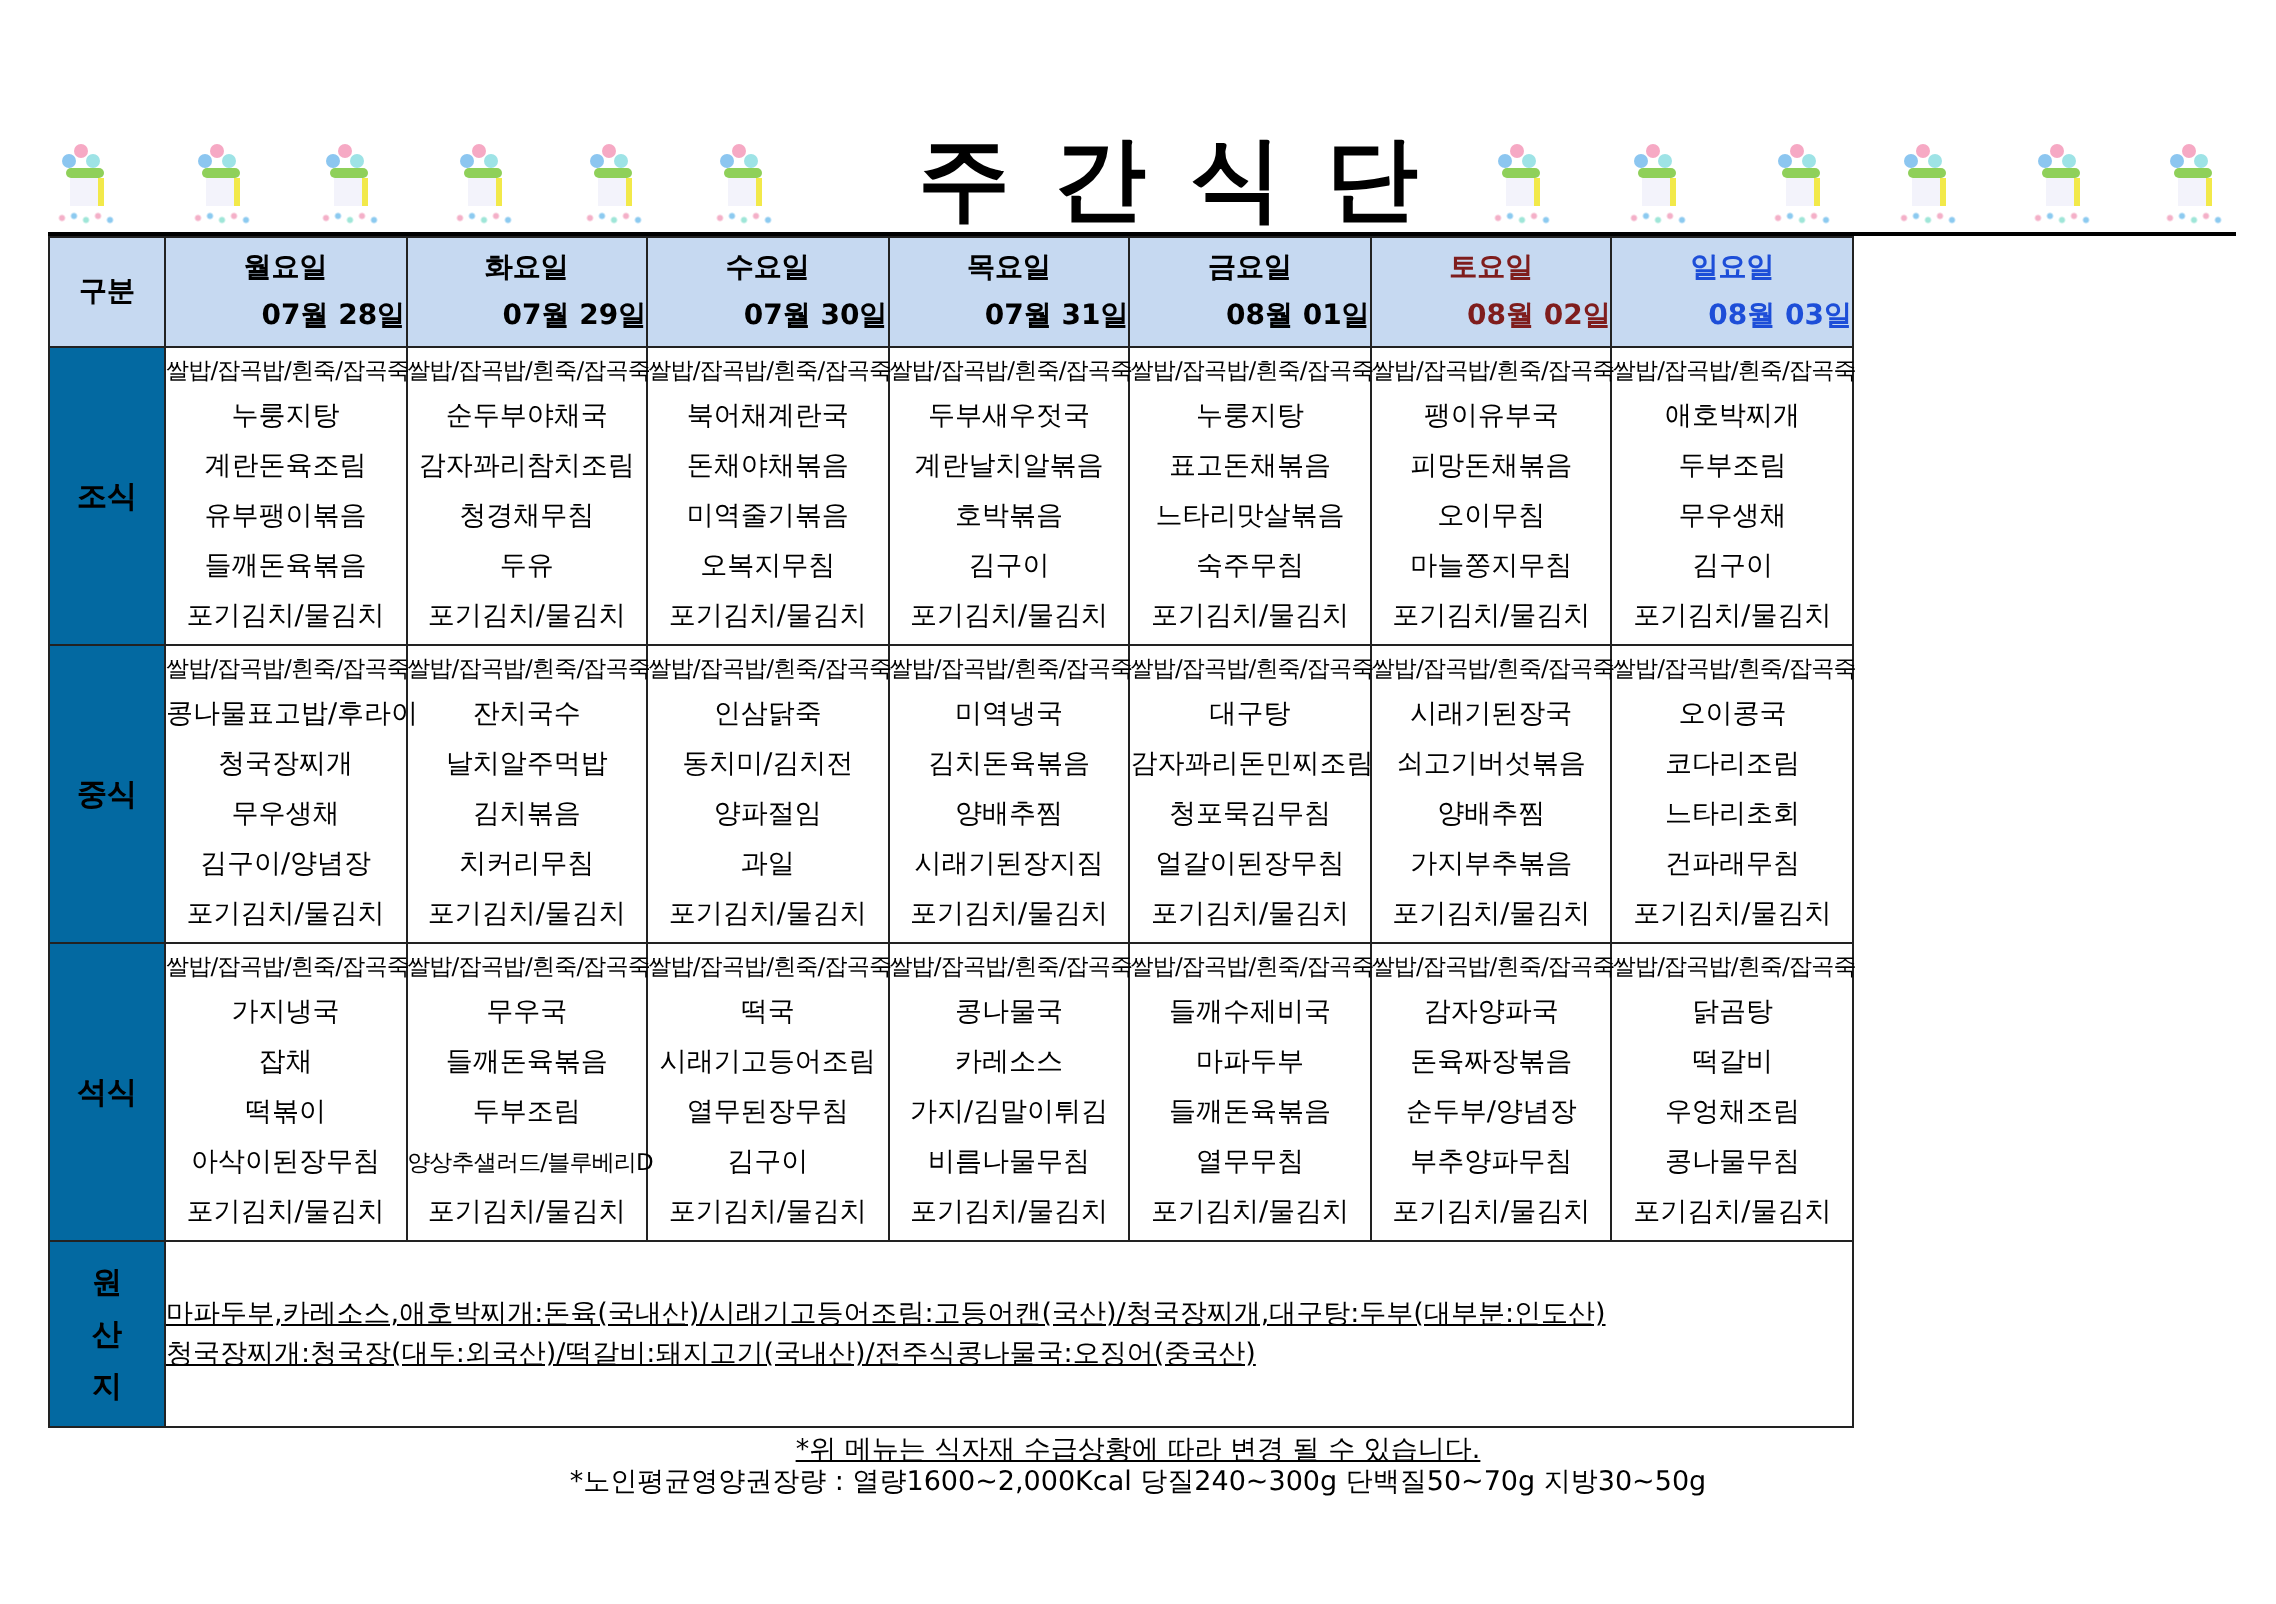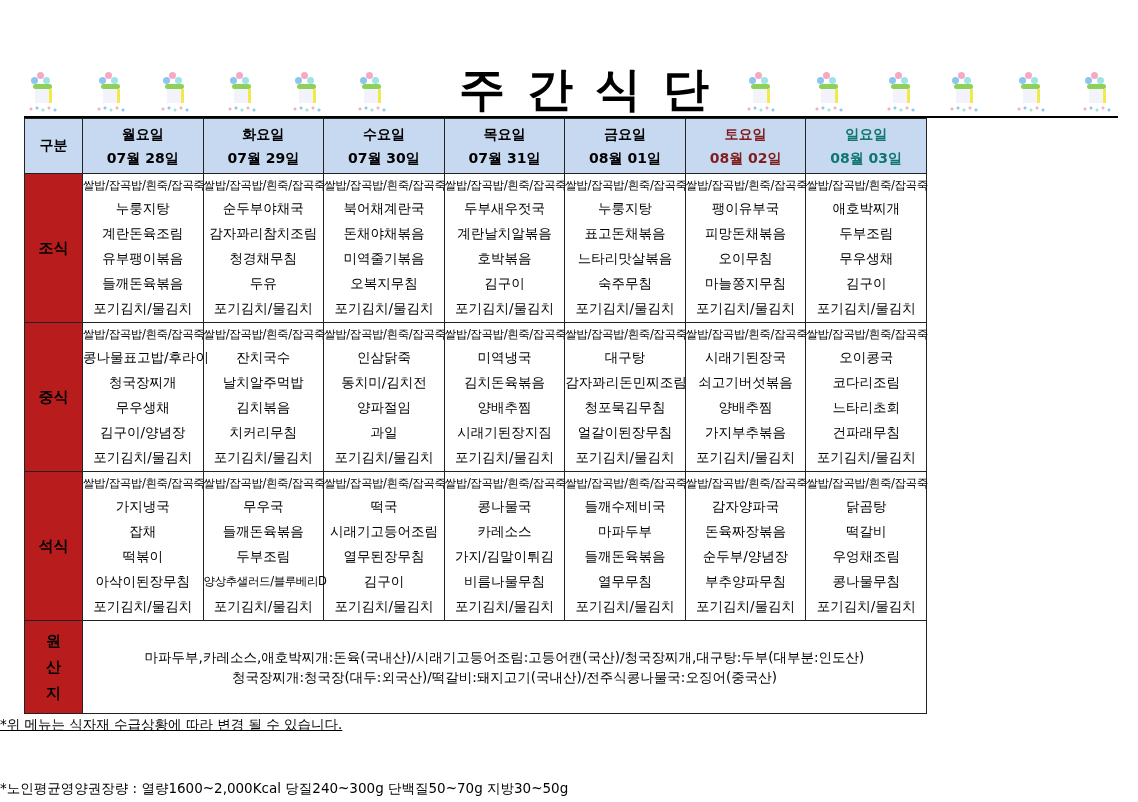--- a/index.html
+++ b/index.html
@@ -21,36 +21,36 @@
                  radial-gradient(circle at 21px 2px, #f4b0c8 1px, transparent 2px),
                  radial-gradient(circle at 27px 4px, #8ccaf0 1px, transparent 2px); }
 
   .big-title { position: absolute; left: 426px; top: 0px; width: 290px; height: 55px; text-align: center;
      font-family: "DejaVu Sans", sans-serif; font-weight: bold; font-size: 46px; letter-spacing: 22px; line-height: 55px; }
 
   table.menu { position: absolute; left: 24px; top: 118px; width: 903px; border-collapse: collapse; table-layout: fixed; }
   table.menu td, table.menu th { border: 1.5px solid #222; padding: 0; }
   .hdr { background: #c6d9f1; text-align: center; font-weight: bold; font-size: 14px; height: 54px; }
   .hdr .dname { display: block; line-height: 24px; }
-  .hdr .ddate { display: block; line-height: 24px; }
+  .hdr .ddate { display: block; line-height: 24px; text-align: right; }
   .sat { color: #7f1d1d; }
-  .sun { color: #0f766e; }
-  .rowhead { background: #b91c1c; text-align: center; font-weight: bold; font-size: 15px; width: 58px; }
+  .sun { color: #1d4ed8; }
+  .rowhead { background: #0369a1; text-align: center; font-weight: bold; font-size: 15px; width: 58px; }
   .cell { vertical-align: top; text-align: center; font-size: 13px; }
   .cell .rice { font-size: 11.5px; line-height: 22px; white-space: nowrap; letter-spacing: -0.4px; }
   .cell .dish { line-height: 25px; font-size: 13.5px; white-space: nowrap; }
   .cell .dish.small { font-size: 11.5px; letter-spacing: -0.4px; }
   .meal-row td { height: 148px; }
   .origin-row td { height: 92px; }
   .origin-head { line-height: 26px; font-size: 15px; }
-  .origin-text { text-align: center; font-size: 13.5px; line-height: 20px; vertical-align: middle; }
-
-  .notice { position: absolute; left: 0; width: 1138px; text-align: left; font-size: 13.5px; }
+  .origin-text { font-size: 13.5px; line-height: 20px; vertical-align: middle; text-decoration: underline; }
+
+  .notice { position: absolute; left: 0; width: 1138px; text-align: center; font-size: 13.5px; }
   .notice1 { top: 716px; text-decoration: underline; }
-  .notice2 { top: 780px; }
+  .notice2 { top: 732px; }
 </style>
 </head>
 <body>
 
 <div class="title-bar">
   <div id="flowers-left"></div>
   <div class="big-title">주간식단표</div>
   <div id="flowers-right"></div>
 <div class="flower" style="left: 4px;">
       <div class="petal p1"></div>

